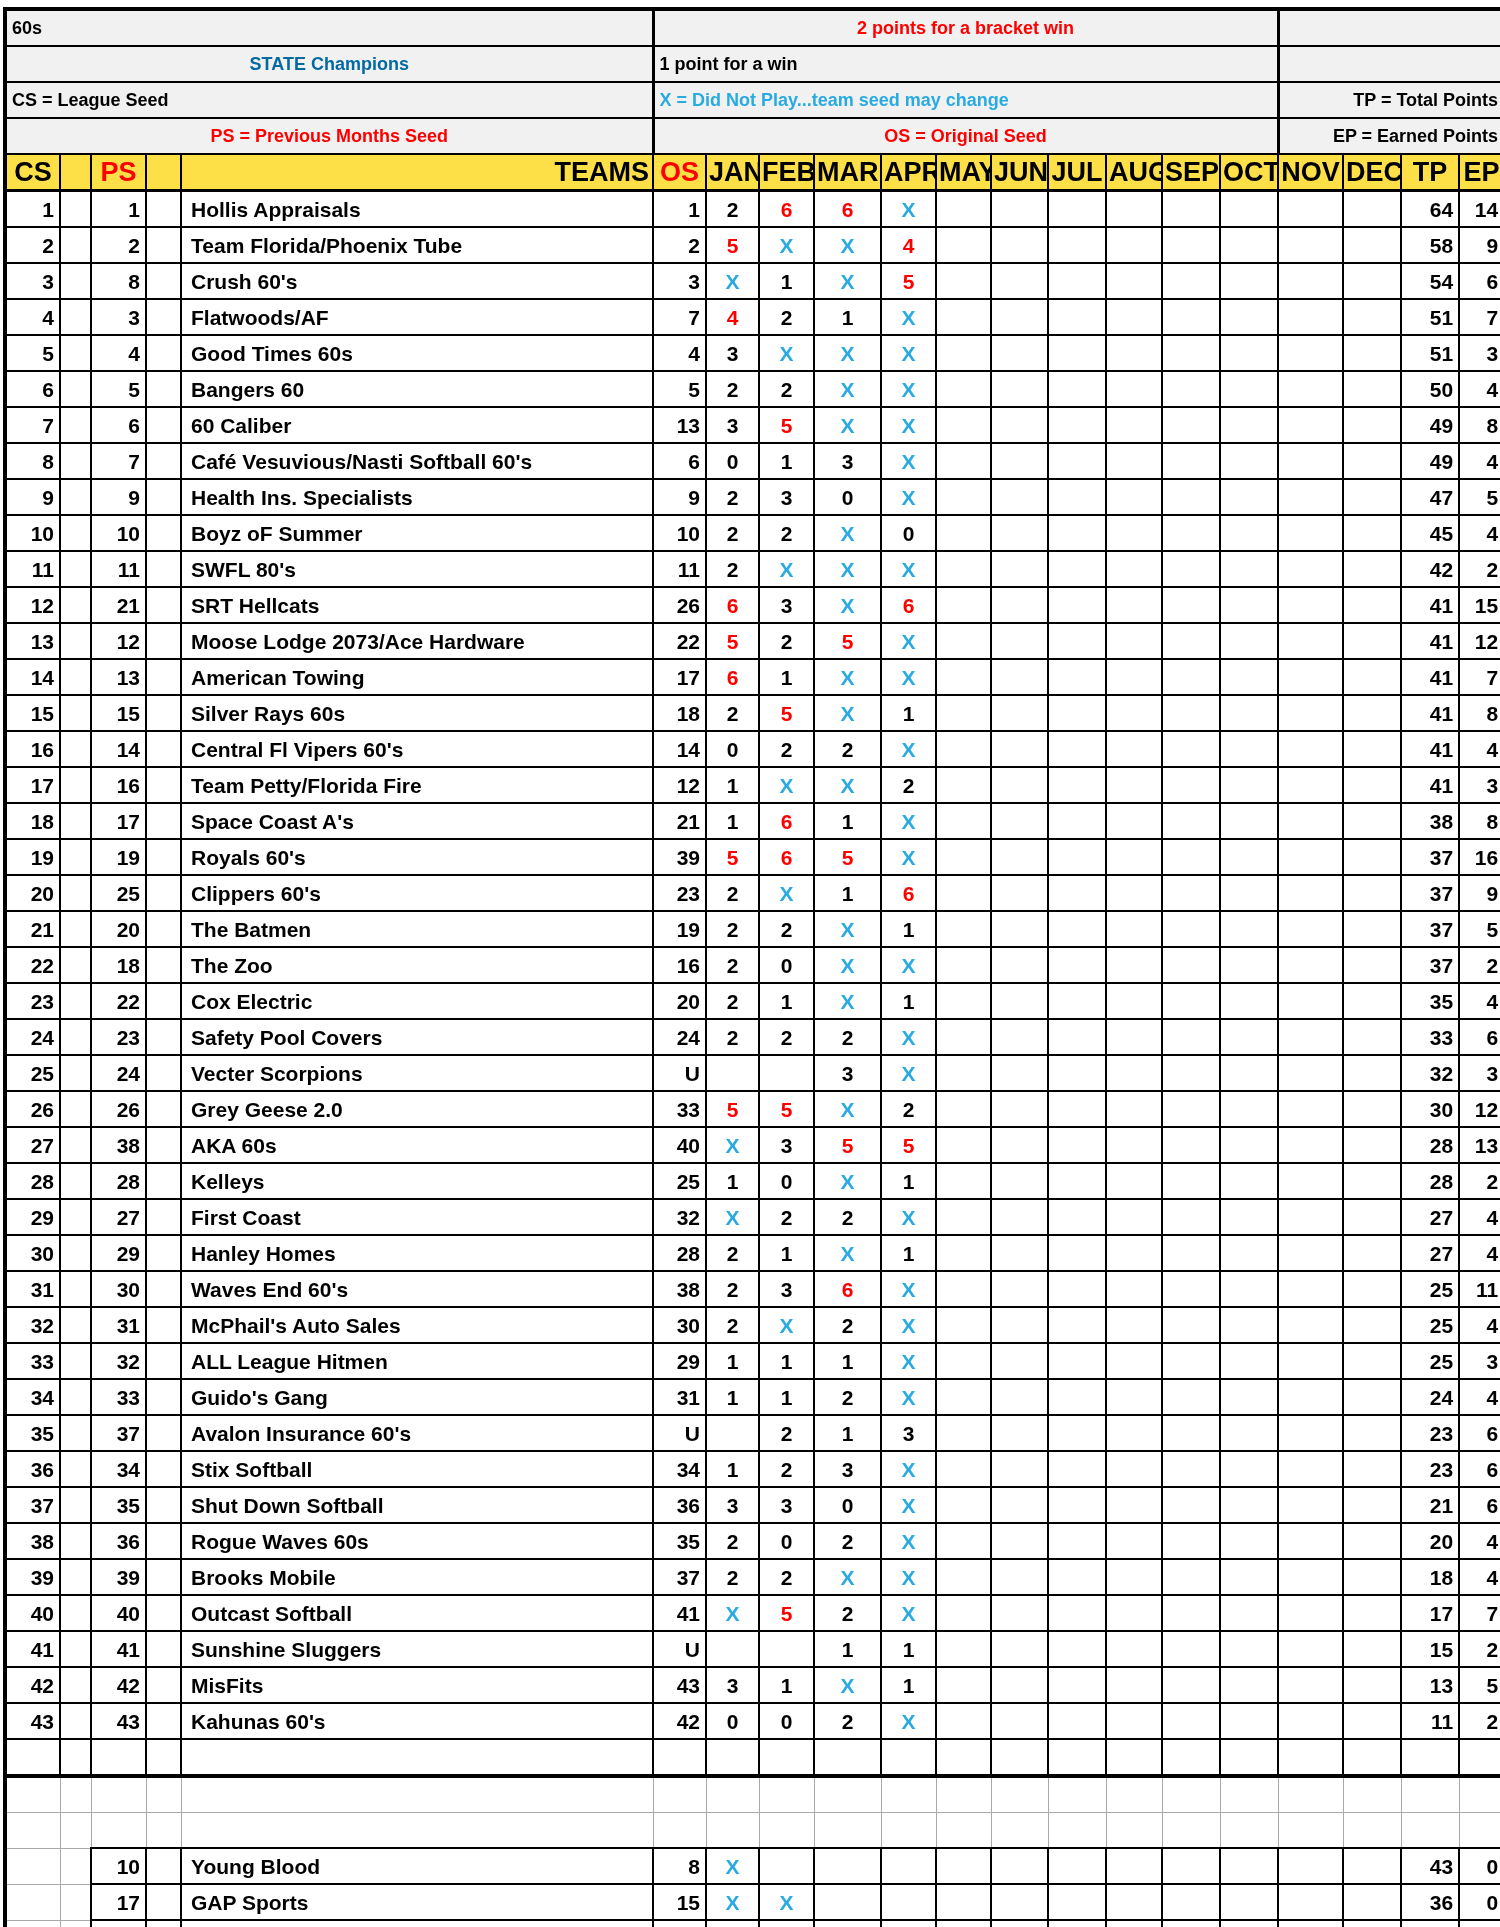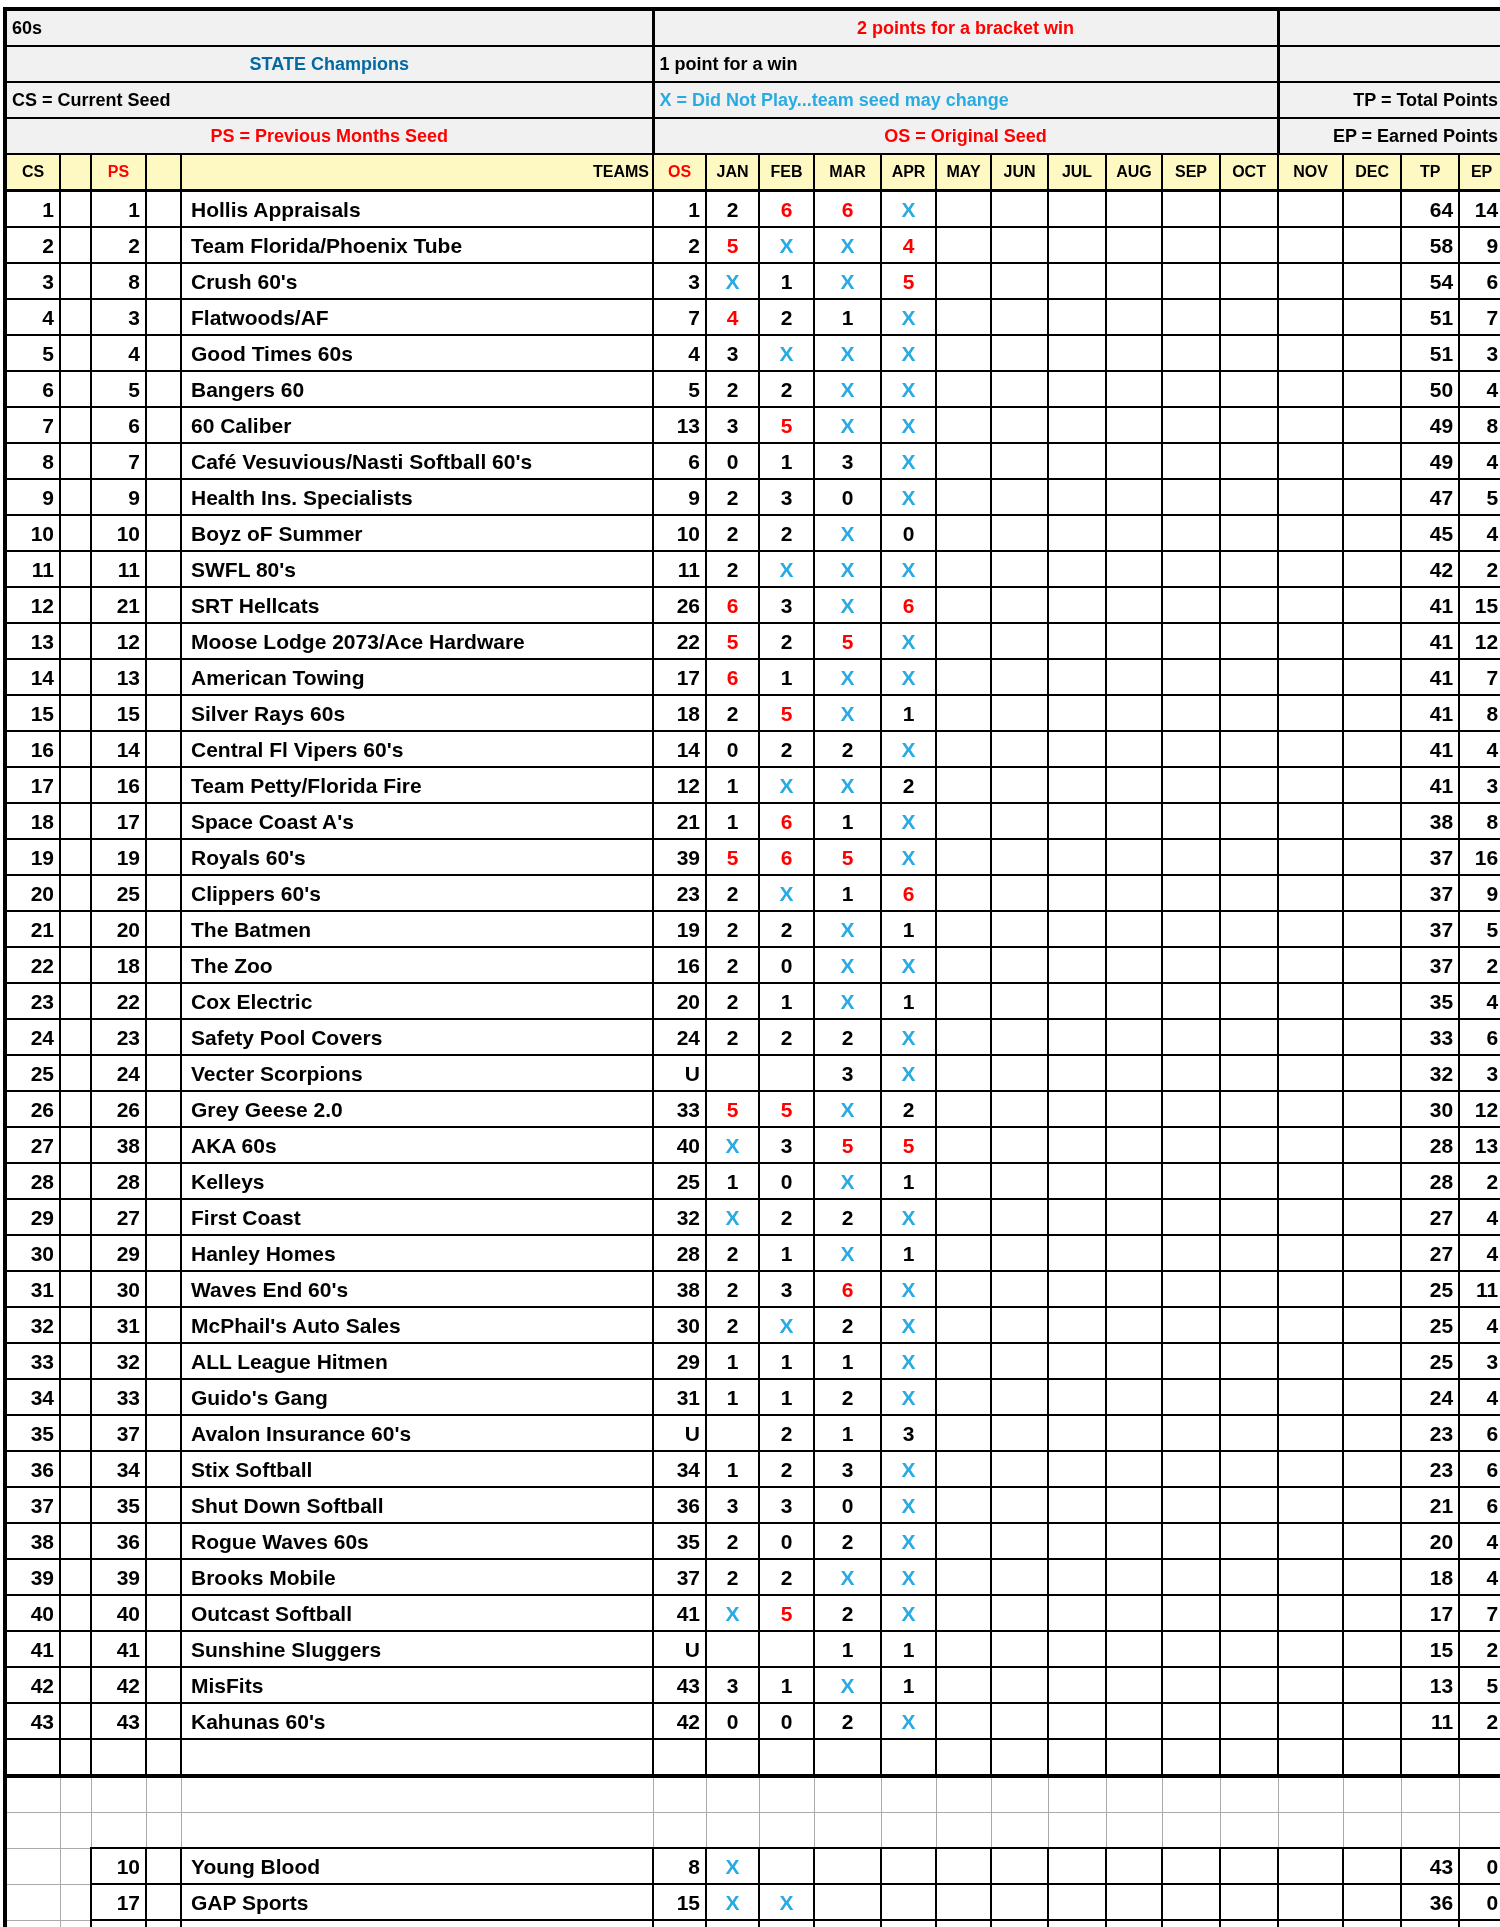--- a/index.html
+++ b/index.html
@@ -22,21 +22,21 @@
     padding:0 5px;
     font-size:21px;
     line-height:1;
     white-space:nowrap;
     overflow:hidden;
     background:#fff;
     font-weight:bold;
     color:#000;
   }
   tr.headrow td { background:#F1F1F1; font-size:18px; }
-  tr.colhead th { background:#fef9c3; border-bottom:3px solid #000; font-size:16px; text-align:center; padding:0 2px; }
+  tr.colhead th { background:#fde047; border-bottom:3px solid #000; font-size:27px; text-align:center; padding:0 2px; }
   tr.colhead th.team-h { text-align:right; padding:0 3px;margin-left:24px; }
   .h-left  { text-align:left; }
   .h-center{ text-align:center; }
   .h-right { text-align:right; }
   .sep { border-left:3px solid #000; }
   .red  { color:#FF0000;text-align:center; }
   .blue { color:#29ABE2; }
   .gold { color:#0369a1; }
   td.num  { text-align:right; }
   td.mon  { text-align:center; padding:0 2px; }
@@ -77,21 +77,21 @@
       <td colspan="5" class="h-left">60s</td>
       <td colspan="11" class="h-left red sep">2 points for a bracket win</td>
       <td colspan="4" class="sep"></td>
     </tr>
     <tr class="headrow">
       <td colspan="5" class="h-center gold">STATE Champions</td>
       <td colspan="11" class="h-left sep">1 point for a win</td>
       <td colspan="4" class="sep"></td>
     </tr>
     <tr class="headrow">
-      <td colspan="5" class="h-left">CS = Current Seed</td>
+      <td colspan="5" class="h-left">CS = League Seed</td>
       <td colspan="11" class="h-left blue sep">X = Did Not Play...team seed may change</td>
       <td colspan="4" class="h-right sep">TP = Total Points</td>
     </tr>
     <tr class="headrow">
       <td colspan="5" class="h-left red">PS = Previous Months Seed</td>
       <td colspan="11" class="h-left red sep">OS = Original Seed</td>
       <td colspan="4" class="h-right sep">EP = Earned Points</td>
     </tr>
 
     <tr class="colhead">

